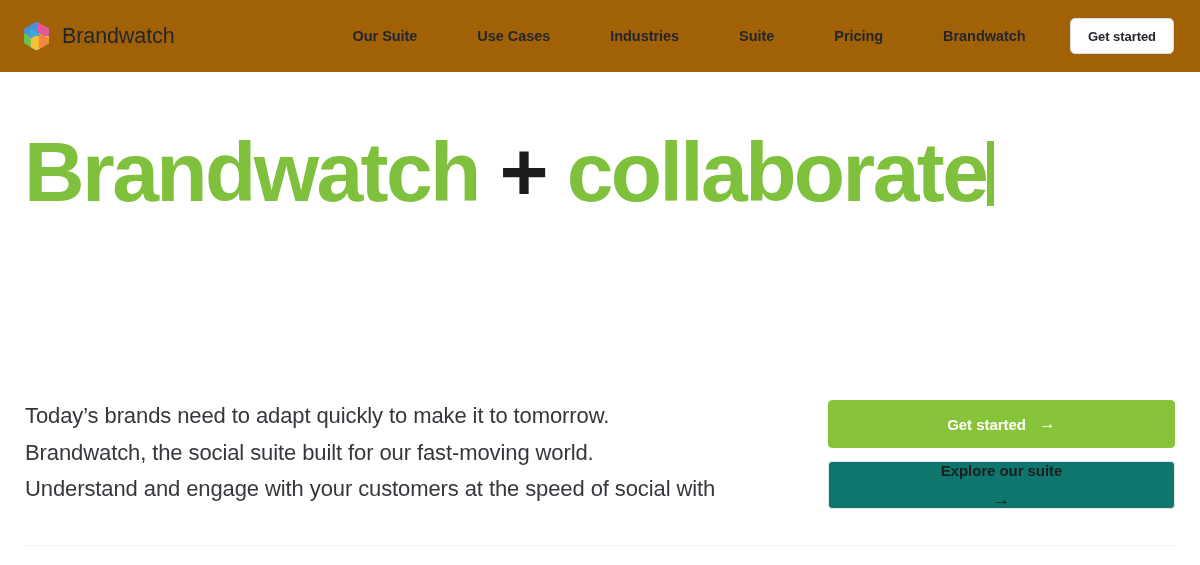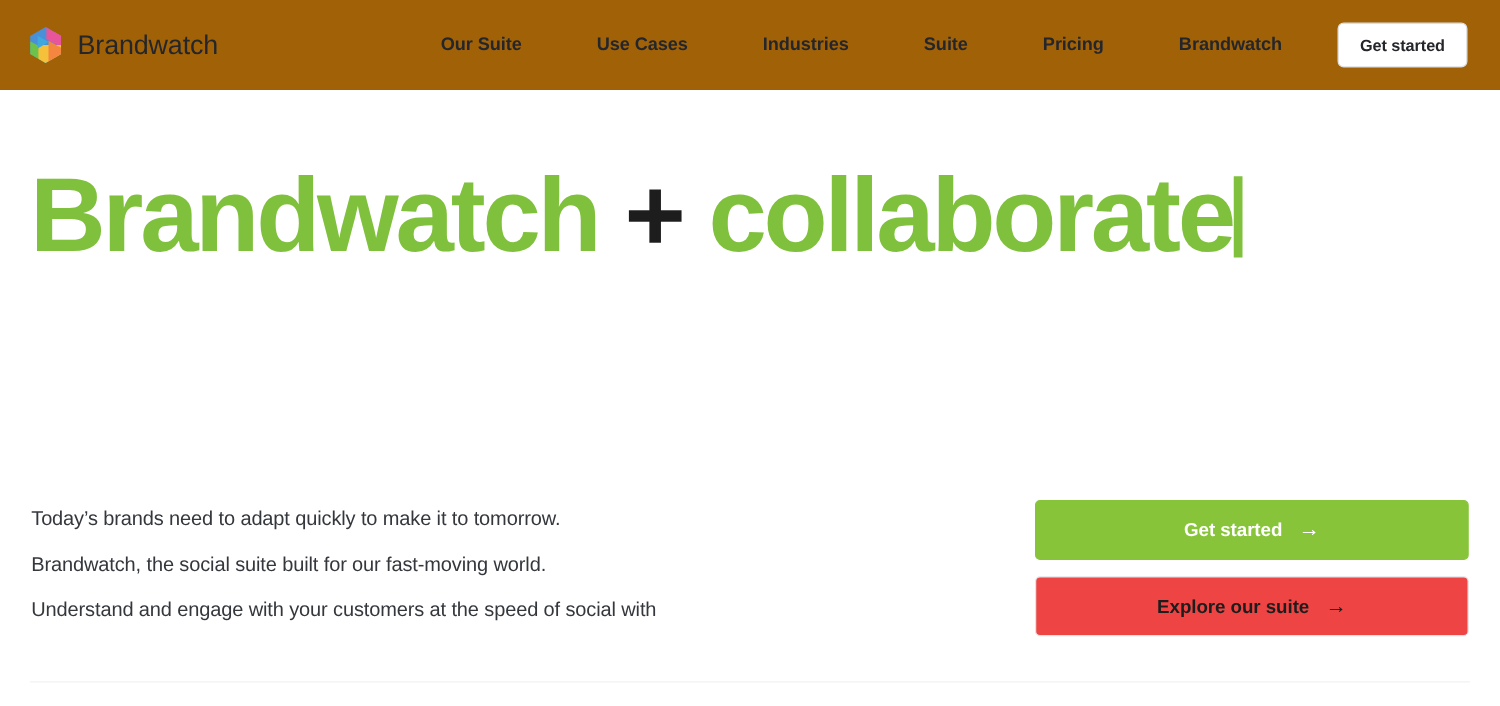--- a/index.html
+++ b/index.html
@@ -137,21 +137,21 @@
     top: 398px;
     left: 0;
     width: 1200px;
     display: flex;
     align-items: flex-start;
   }
 
   .lede {
     margin-left: 25px;
     width: 760px;
-    font-size: 16px;
+    font-size: 22px;
     line-height: 36.5px;
     font-weight: 400;
     color: #34373c;
     letter-spacing: -0.1px;
   }
   .lede-line { display: block; white-space: nowrap; }
 
   .cta-stack {
     position: absolute;
     left: 828px;
@@ -177,23 +177,24 @@
     white-space: nowrap;
   }
 
   .btn-primary {
     background: #88c43a;
     color: #ffffff;
     border: 1px solid #88c43a;
   }
 
   .btn-secondary {
-    background: #ef4444;
+    background: #0f766e;
     color: #1d1d1d;
     border: 1px solid #e2e4e7;
+    flex-direction: column;
   }
 
   .arrow-icon {
     display: inline-block;
     font-size: 17px;
     line-height: 1;
     font-weight: 400;
     transform: translateY(-1px);
   }
 

